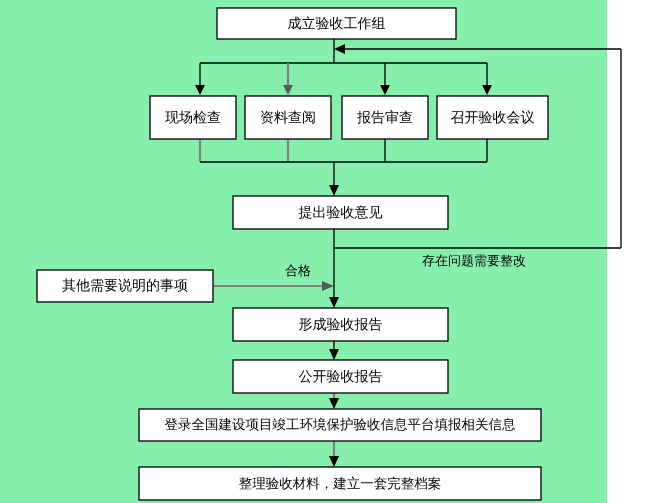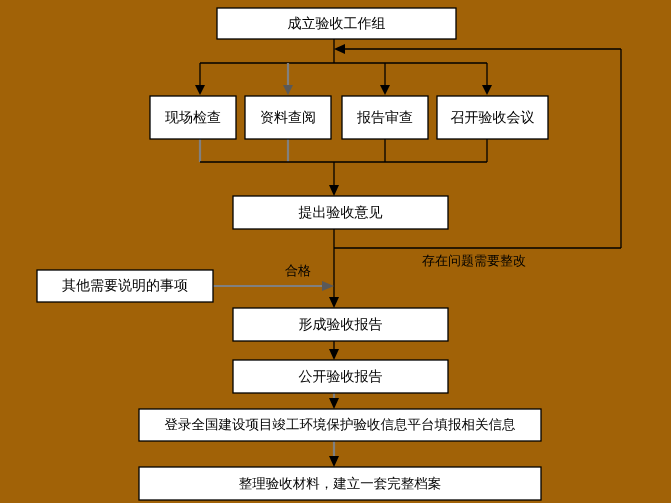--- a/index.html
+++ b/index.html
@@ -8,23 +8,23 @@
     background: #ffffff;
   }
   body {
     width: 671px;
     height: 503px;
     font-family: "Liberation Sans", "DejaVu Sans", sans-serif;
     overflow: hidden;
   }
   #flowchart-root {
     position: relative;
-    width: 671px;
+    width: 607px;
     height: 503px;
-    background: #a16207;
+    background: #86efac;
   }
   svg.chart-svg {
     position: absolute;
     left: 0;
     top: 0;
     width: 671px;
     height: 503px;
     display: block;
   }
   .node-rect {

